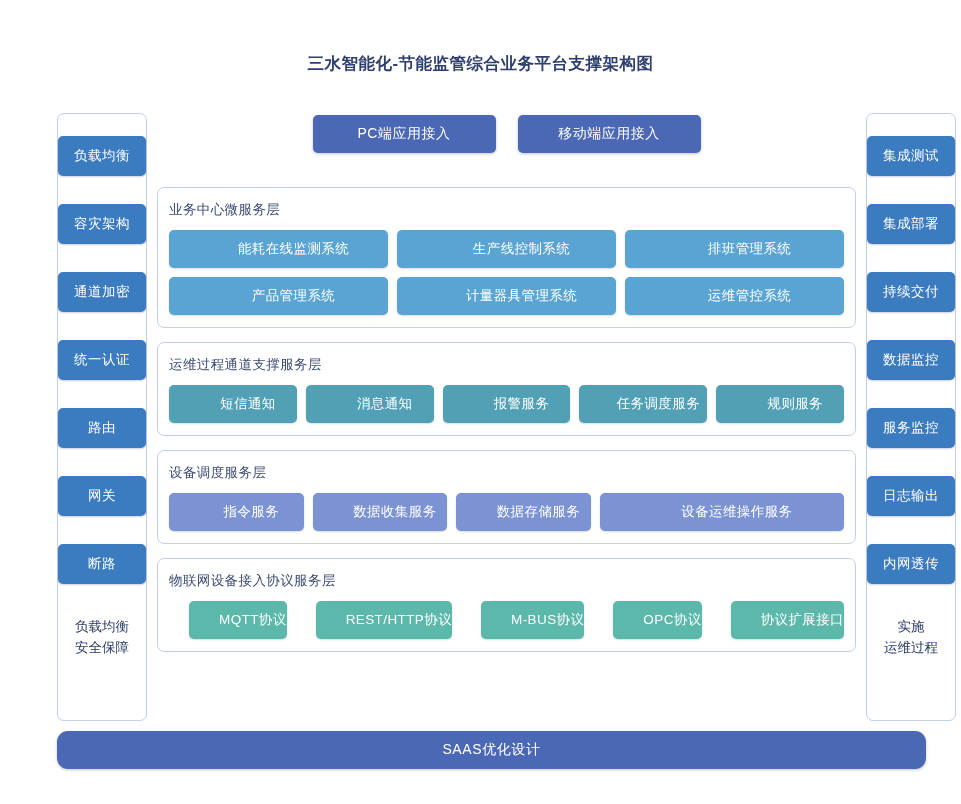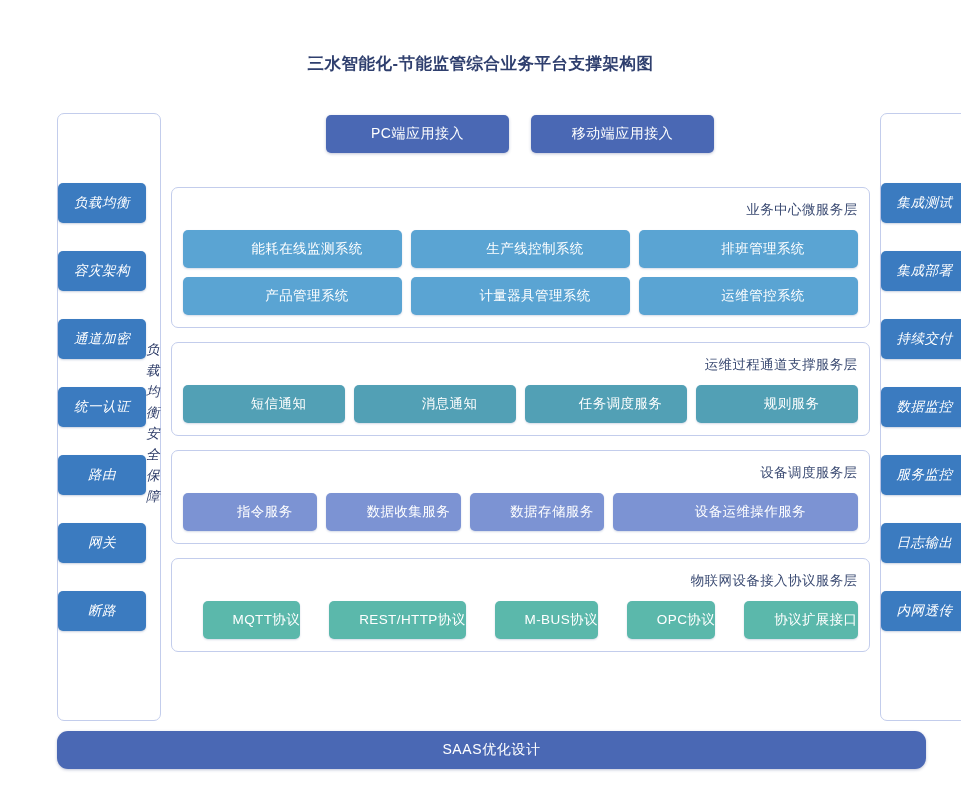--- a/index.html
+++ b/index.html
@@ -34,24 +34,23 @@
   }
 
   
   .side-panel{
     width:122px;
     border:1px solid #c3cdec;
     border-radius:7px;
     background:#ffffff;
     box-sizing:border-box;
     display:flex;
-    flex-direction:row;
+    flex-direction:column;
     align-items:center;
     padding:22px 0 14px 0;
-    font-style:italic;
   }
   .side-btn{
     width:88px;
     height:40px;
     background:#3b7bc0;
     border-radius:5px;
     color:#ffffff;
     font-size:13.5px;
     display:flex;
     align-items:center;
@@ -100,21 +99,21 @@
 
   .layer{
     border:1px solid #c3cdec;
     border-radius:7px;
     background:#ffffff;
     box-sizing:border-box;
     padding:11px 11px 12px 11px;
     margin-bottom:14px;
   }
   .layer-title{
-    text-align:right;
+    text-align:left;
     font-size:13.5px;
     color:#3a4a72;
     line-height:22px;
     margin-bottom:9px;
     letter-spacing:.4px;
   }
   .layer-row{
     display:flex;
     gap:9px;
     margin-bottom:9px;
@@ -201,20 +200,21 @@
               <div class="chip c-business">产品管理系统</div>
               <div class="chip c-business">计量器具管理系统</div>
               <div class="chip c-business">运维管控系统</div>
             </div>
           </div>
           <div class="layer">
             <div class="layer-title">运维过程通道支撑服务层</div>
             <div class="layer-row">
               <div class="chip c-ops">短信通知</div>
               <div class="chip c-ops">消息通知</div>
+              <div class="chip c-ops">报警服务</div>
               <div class="chip c-ops">任务调度服务</div>
               <div class="chip c-ops">规则服务</div>
             </div>
           </div>
           <div class="layer">
             <div class="layer-title">设备调度服务层</div>
             <div class="layer-row">
               <div class="chip c-device">指令服务</div>
               <div class="chip c-device">数据收集服务</div>
               <div class="chip c-device">数据存储服务</div>

